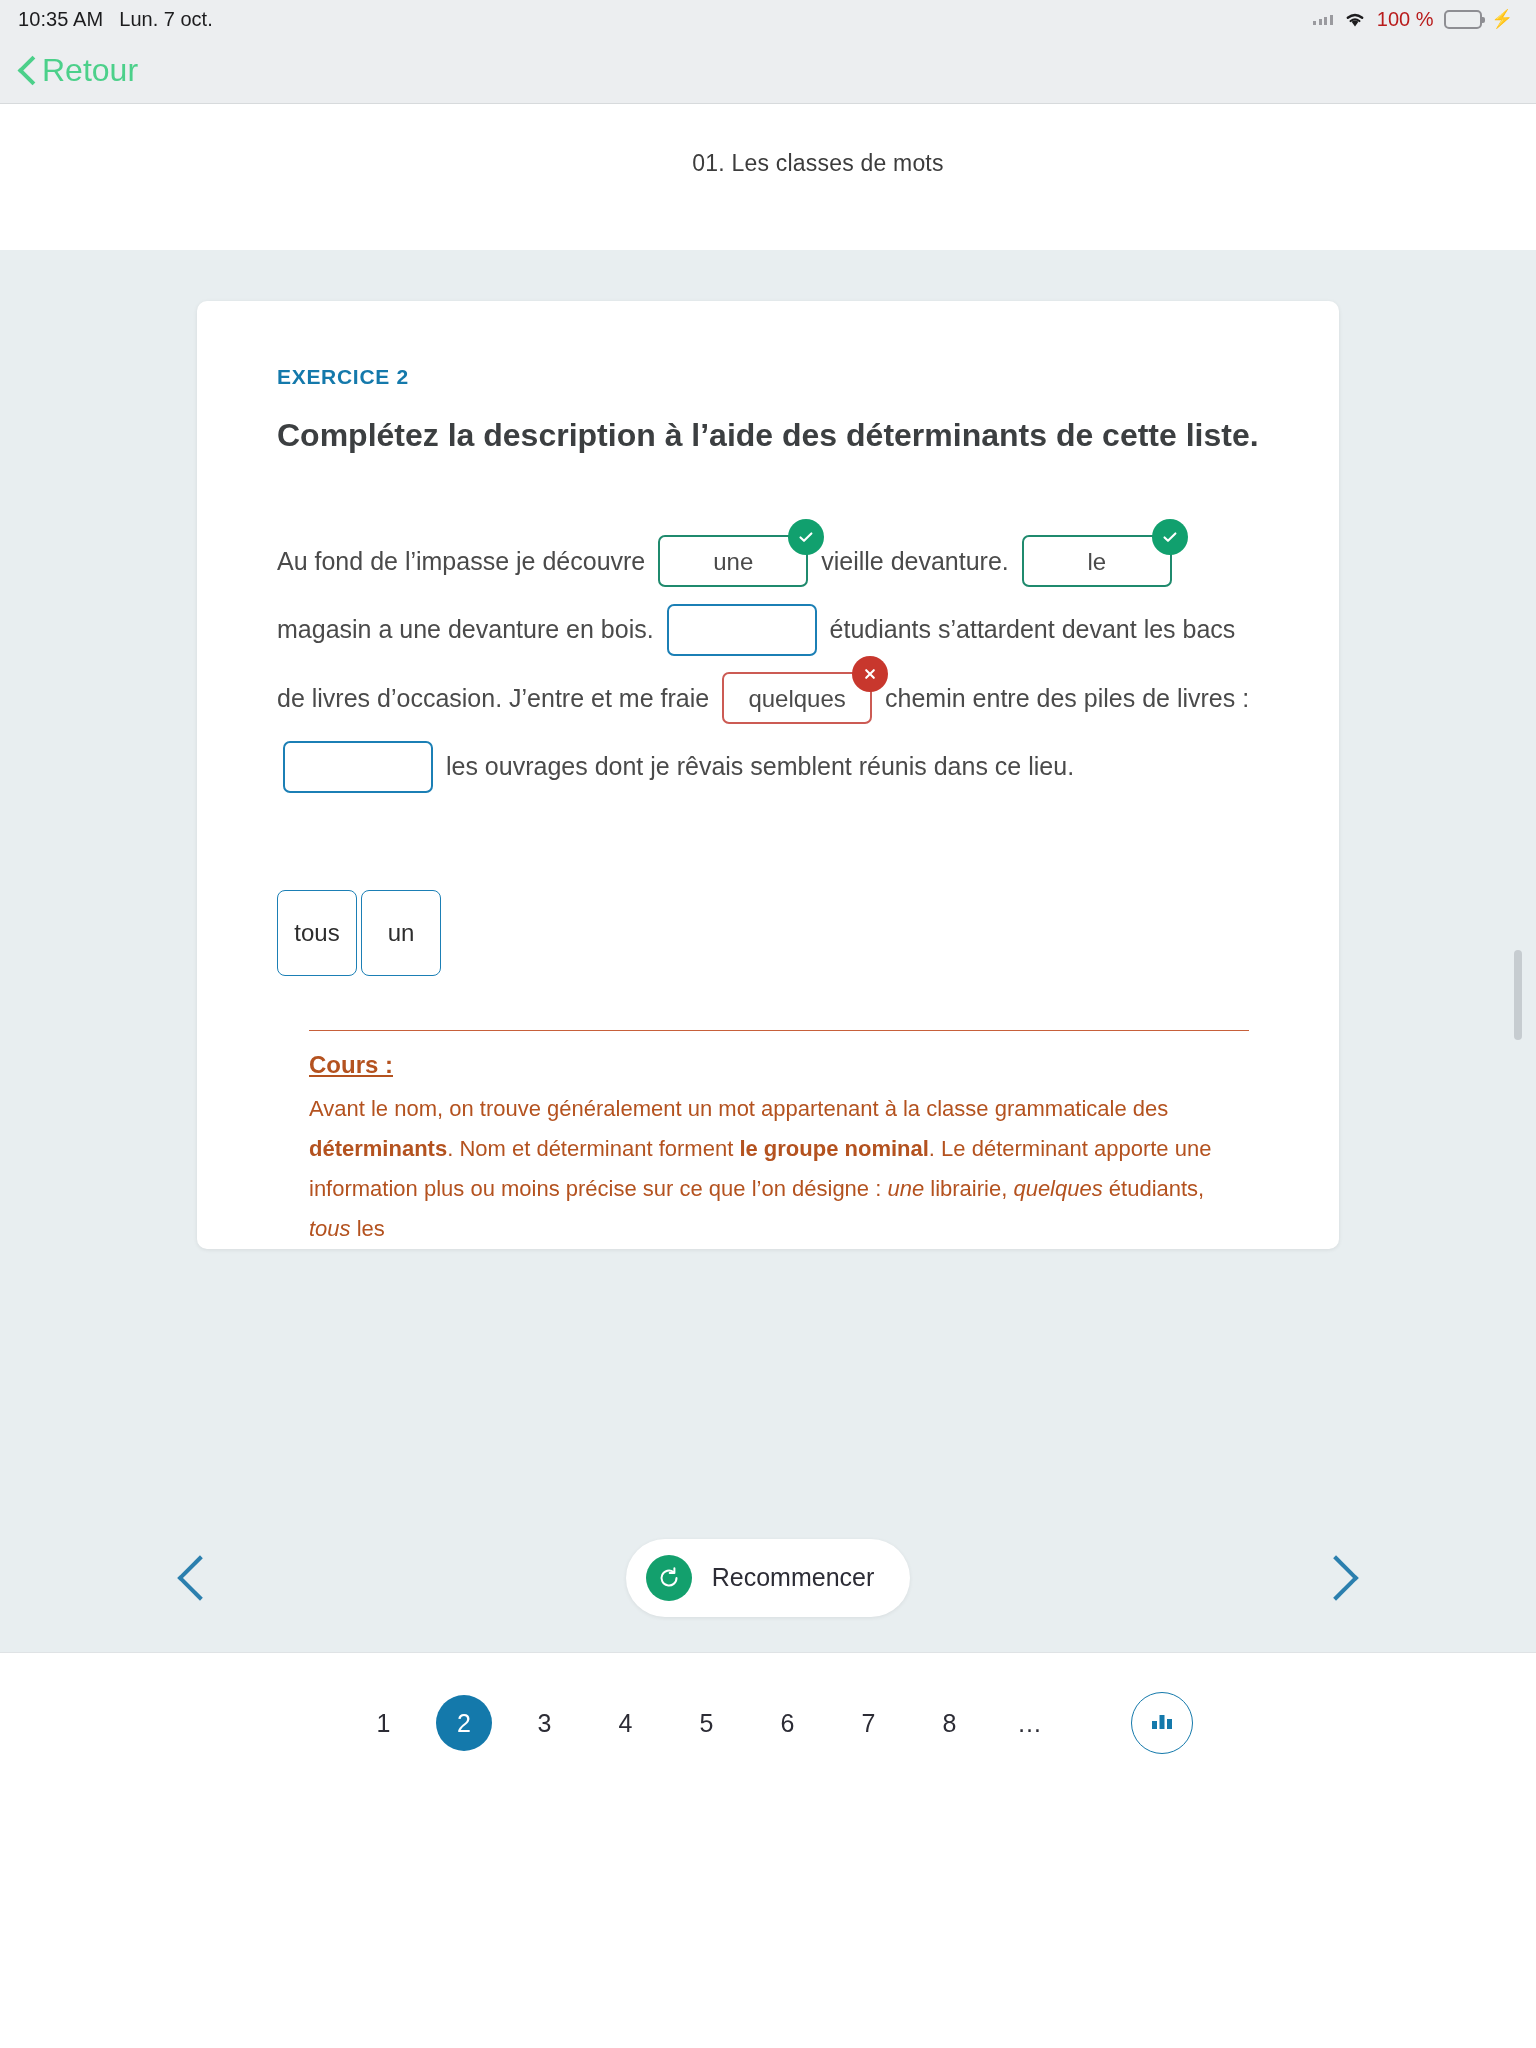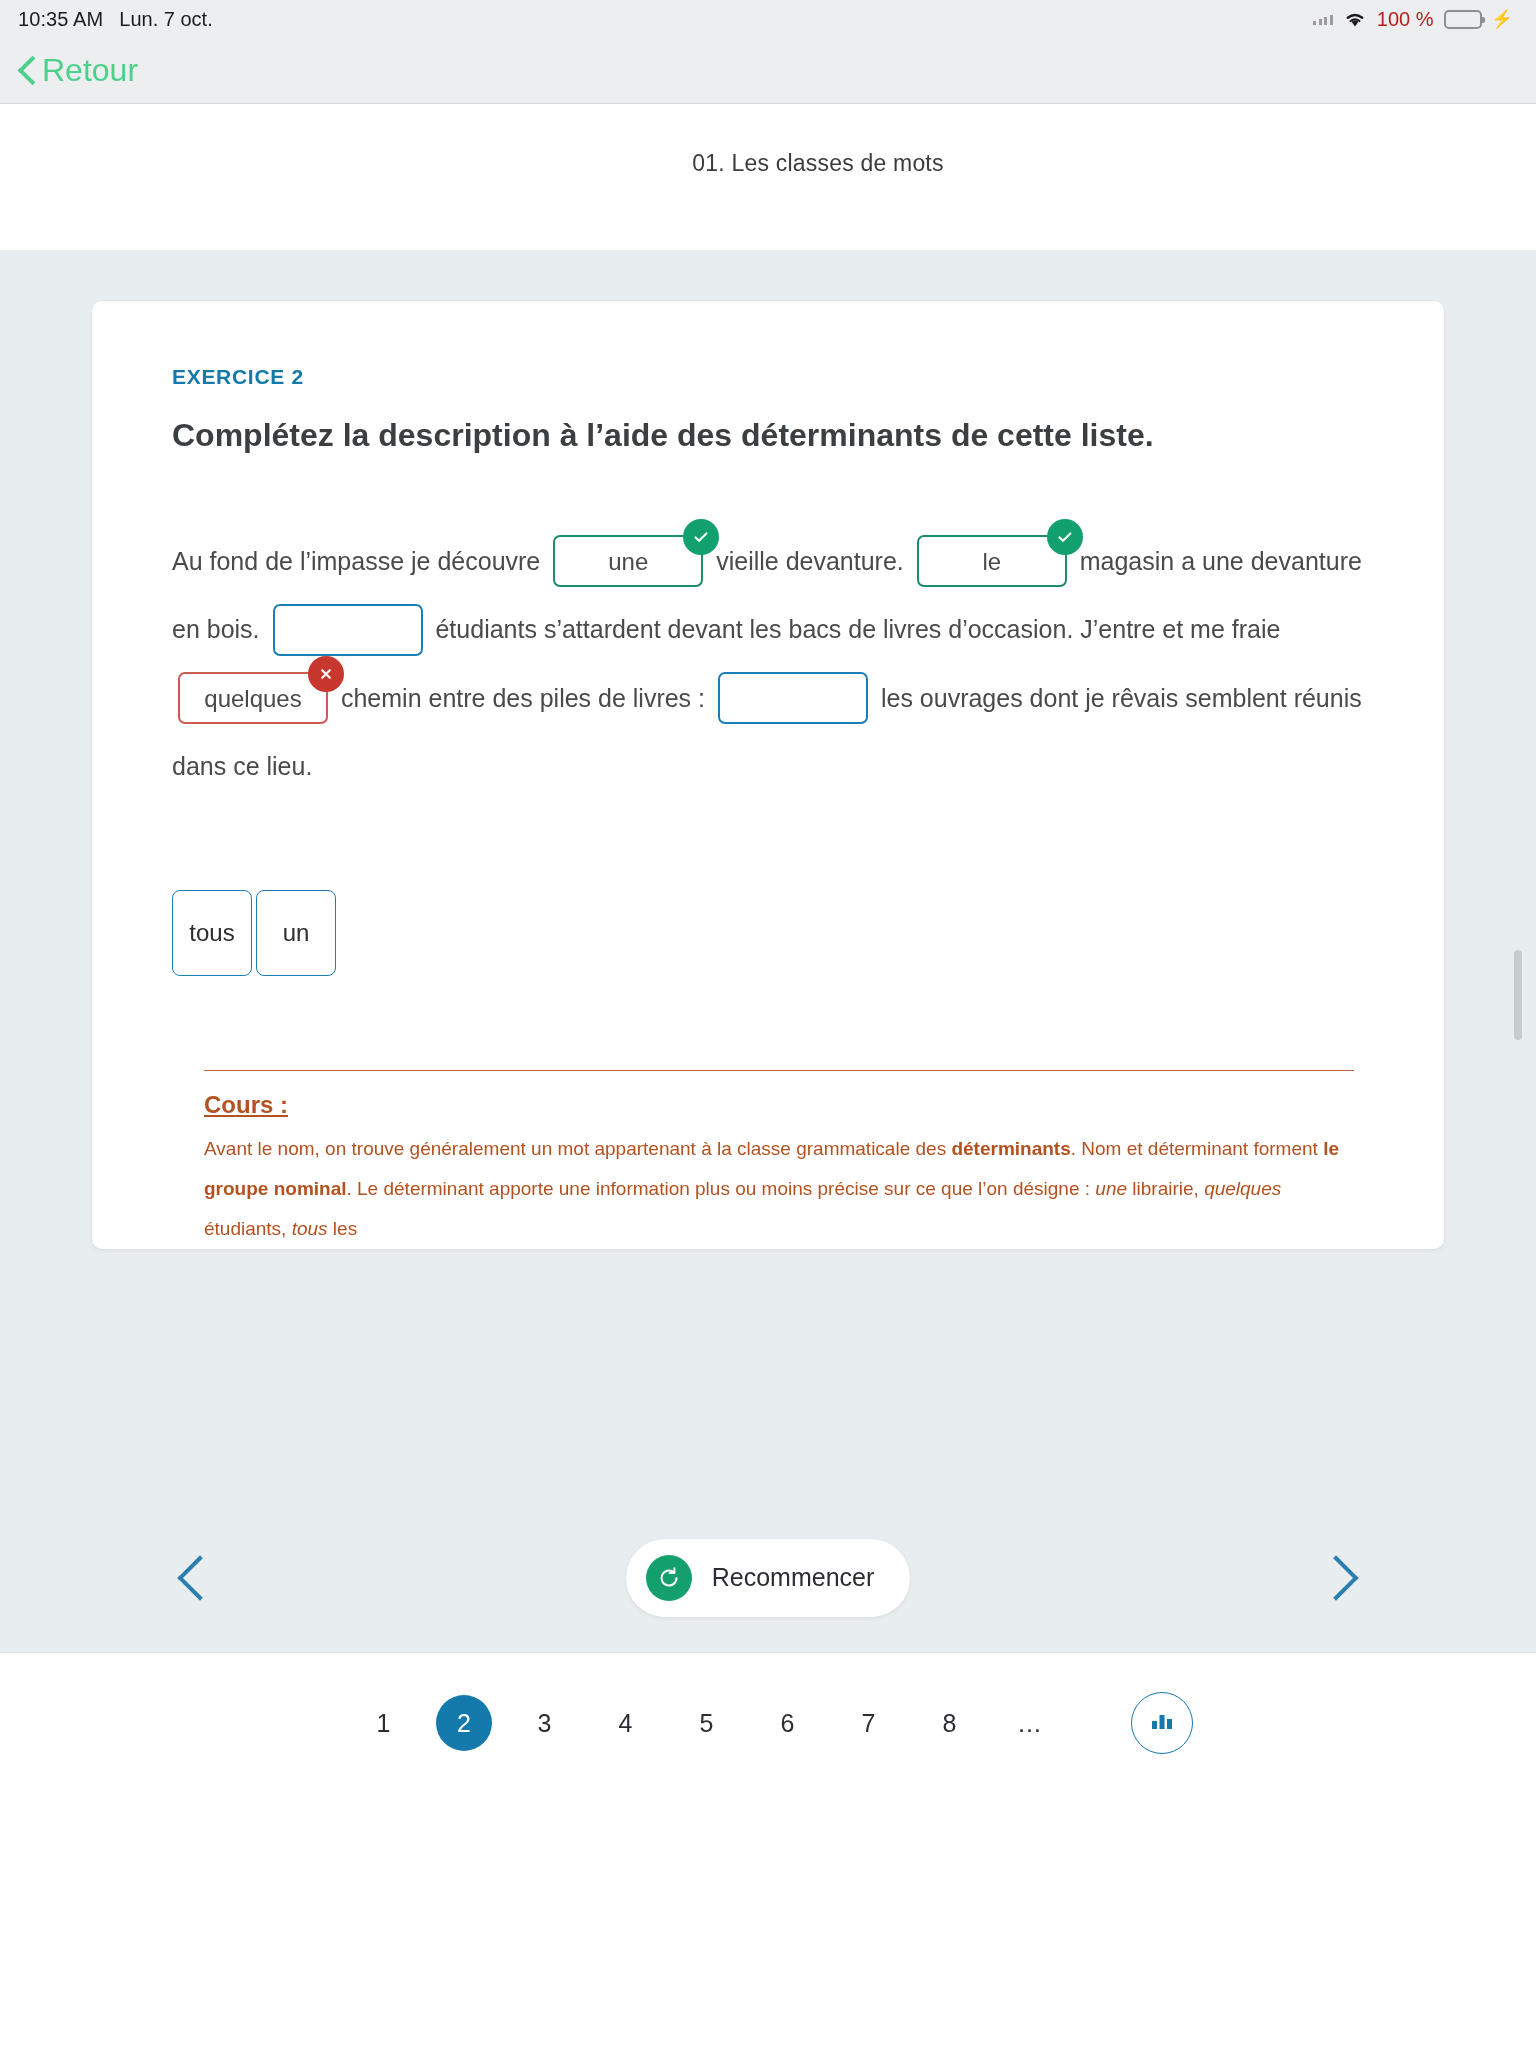--- a/index.html
+++ b/index.html
@@ -97,21 +97,21 @@
     background: #e8eef0;
     position: relative;
     overflow: hidden;
     display: flex;
     flex-direction: column;
     align-items: center;
     padding-top: 51px;
   }
   .card {
     position: relative;
-    width: 1352px;
+    width: 1142px;
     height: 948px;
     background: #ffffff;
     border-radius: 10px;
     box-shadow: 0 1px 4px rgba(0,0,0,.08);
     overflow: hidden;
     padding: 64px 80px 0 80px;
   }
   .ex-label {
     color: #1479ab; font-size: 21px; font-weight: 700; letter-spacing: .7px;
     margin-bottom: 26px;
@@ -183,21 +183,21 @@
     position: absolute;
     left: 112px; right: 90px; bottom: 0;
     border-top: 1px solid #c7603a;
     padding-top: 20px;
     color: #b4521f;
   }
   .cours-title {
     font-size: 24px; font-weight: 700; text-decoration: underline;
     margin-bottom: 10px;
   }
-  .cours-body { font-size: 19px; line-height: 40px; }
+  .cours-body { font-size: 22px; line-height: 40px; }
   .cours-body b { font-weight: 700; }
   .cours-body i { font-style: italic; }
 
   .scrollbar {
     position: absolute;
     right: 14px; top: 700px;
     width: 8px; height: 90px;
     background: #c6ccd0;
     border-radius: 4px;
   }

